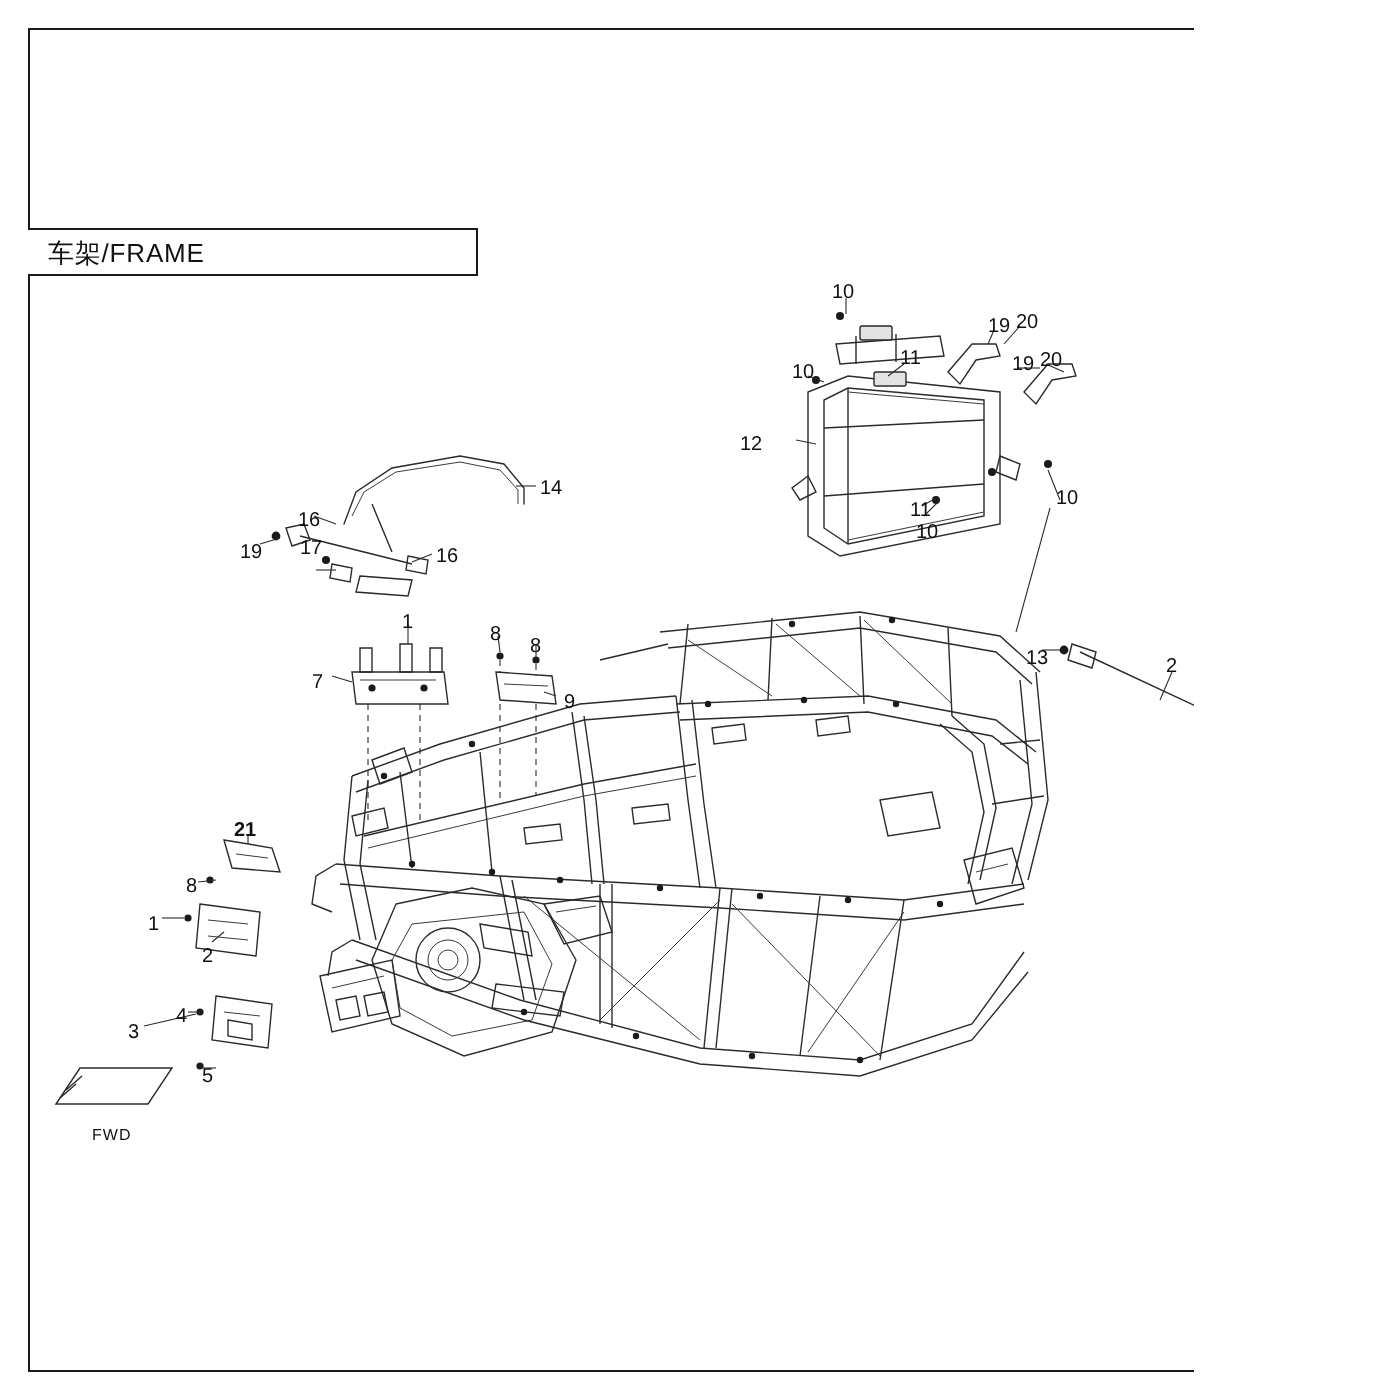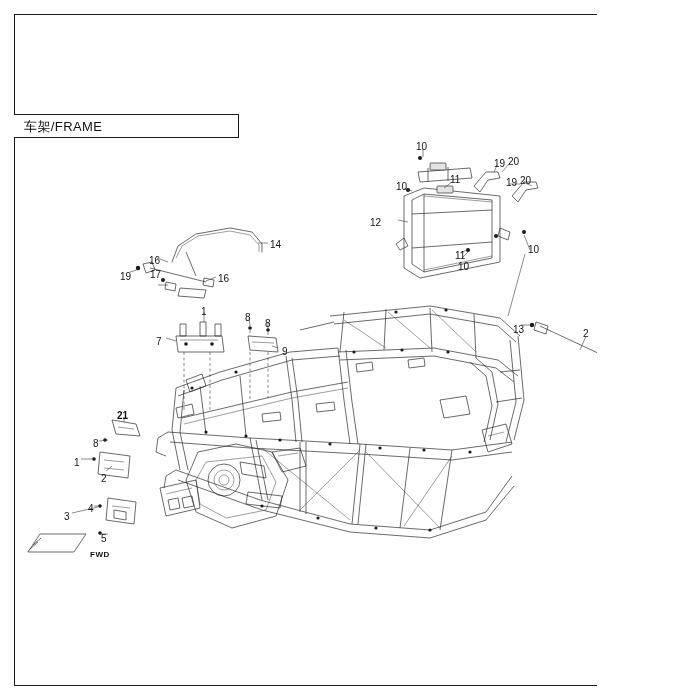--- a/index.html
+++ b/index.html
@@ -42,26 +42,25 @@
     left: 24px;
     top: 118px;
     font-size: 13px;
     color: #111111;
     letter-spacing: 0.4px;
     white-space: nowrap;
   }
   #fwd-label {
     position: absolute;
     left: 46px;
-    top: 550px;
+    top: 563px;
     font-size: 8px;
-    font-weight: bold;
+    font-weight: normal;
     color: #111111;
     letter-spacing: 0.5px;
-    margin-left: 44px;
   }
   
   .callout {
     position: absolute;
     font-size: 10px;
     color: #111111;
     line-height: 1;
     white-space: nowrap;
     user-select: none;
   }

